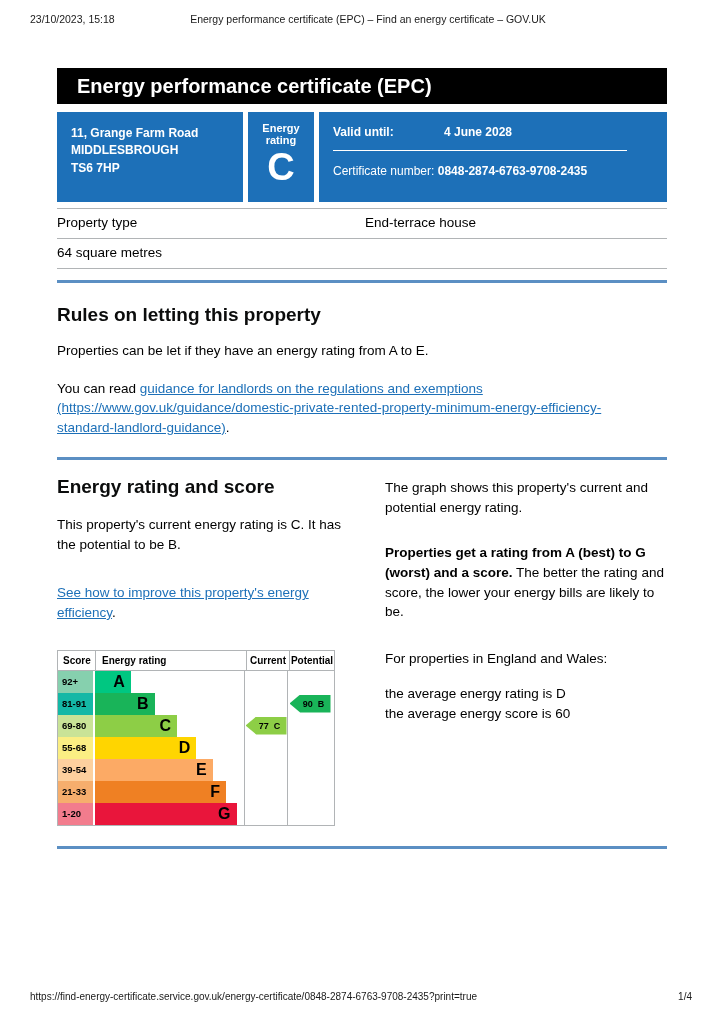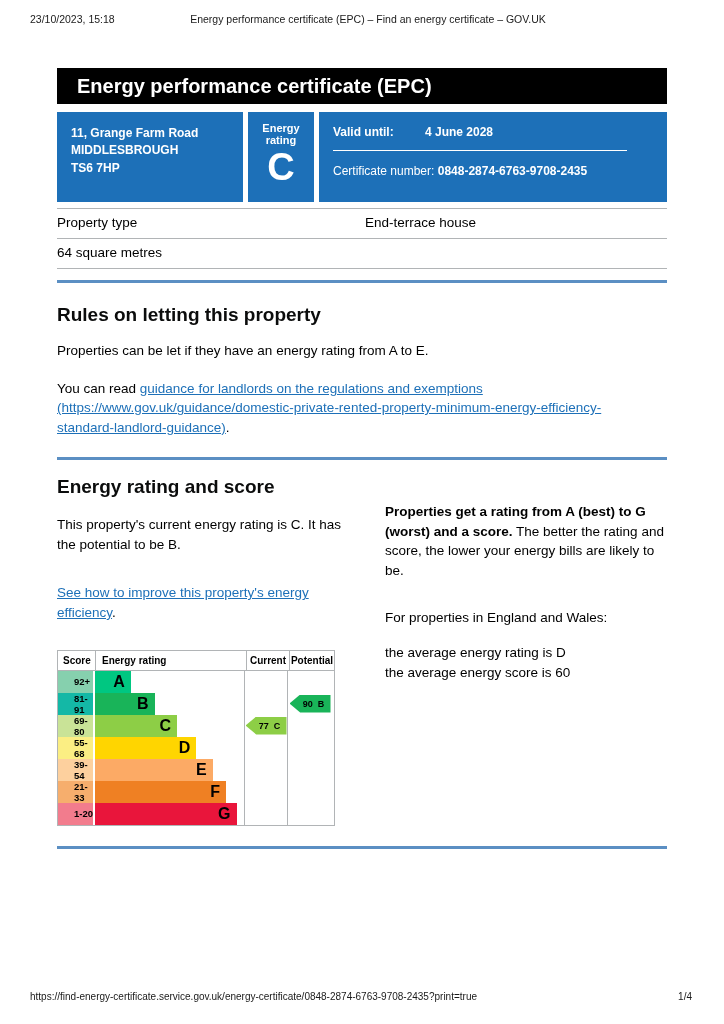--- a/index.html
+++ b/index.html
@@ -22,21 +22,21 @@
   .summary-box { margin-top:8px; display:flex; background:#1d70b8; color:#fff; height:90px; }
   .sb-cell { padding:13px 14px; }
   .sb-address { width:186px; font-size:12px; font-weight:bold; line-height:1.45; }
   .sb-gap { width:5px; background:#fff; }
   .sb-rating { width:66px; text-align:center; padding:10px 2px 0; }
   .sb-rating .lbl { font-size:11px; font-weight:bold; }
   .sb-rating .big { font-size:38px; font-weight:bold; line-height:1.1; margin-top:1px; }
   .sb-right { flex:1; padding:13px 14px 20px; font-size:12px; }
   .sb-valid { display:flex; }
   .sb-valid .lbl { width:92px; font-weight:bold; }
-  .sb-valid .val { font-weight:bold; }
+  .sb-valid .val { font-weight:bold;margin-left:19px; }
   .sb-hr { border:none; border-top:1px solid #fff; margin:11px 26px 13px 0; }
   .sb-cert .lbl { font-weight:normal; }
   .sb-cert .val { font-weight:bold; }
 
   .prop-table { margin-top:6px; font-size:13.5px; }
   .prop-row { display:flex; border-top:1px solid #b1b4b6; padding:6px 0 8px; }
   .prop-row:last-child { border-bottom:1px solid #b1b4b6; }
   .prop-row .plabel { width:308px; }
 
   .rule { border:none; border-top:3px solid #5b8fc3; }
@@ -63,21 +63,21 @@
   .bold { font-weight:bold; }
 
   
   .epc-chart { margin-top:27px; width:278px; border:1px solid #b1b4b6; background:#fff; }
   .epc-head { display:flex; height:20px; font-size:10px; font-weight:bold; align-items:center; border-bottom:1px solid #b1b4b6; }
   .eh-score { width:37px; padding-left:5px; }
   .eh-rating { width:151px; padding-left:6px; border-left:1px solid #b1b4b6; align-self:stretch; display:flex; align-items:center; }
   .eh-cur { width:43px; border-left:1px solid #b1b4b6; align-self:stretch; display:flex; align-items:center; justify-content:center; }
   .eh-pot { width:45px; border-left:1px solid #b1b4b6; align-self:stretch; display:flex; align-items:center; justify-content:center; }
   .epc-row { display:flex; height:22px; }
-  .epc-score { width:37px; font-size:9.5px; font-weight:bold; display:flex; align-items:center; padding-left:16px; border-right:2px solid #fff; }
+  .epc-score { width:37px; font-size:9.5px; font-weight:bold; display:flex; align-items:center; padding-left:4px; border-right:2px solid #fff; }
   .epc-ratingcell { width:149px; }
   .epc-bar { height:22px; display:flex; align-items:center; justify-content:flex-end; padding-right:6px; }
   .epc-letter { font-size:16px; font-weight:bold; line-height:1; }
   .epc-cur { width:43px; border-left:1px solid #b1b4b6; display:flex; align-items:center; justify-content:center; }
   .epc-pot { width:45px; border-left:1px solid #b1b4b6; display:flex; align-items:center; justify-content:center; }
   .epc-arrow { width:41px; height:18px; clip-path:polygon(26% 0,100% 0,100% 100%,26% 100%,0 50%);
     display:flex; align-items:center; justify-content:center; gap:5px; font-size:9px; font-weight:bold; padding-left:7px; }
 </style>
 </head>
 <body>
@@ -230,20 +230,21 @@
                 </div>
               </div>
               <div class="epc-cur"></div>
               <div class="epc-pot"></div>
             </div>
           </div>
       </div>
     </div>
 
     <div class="col-right">
+      <p class="rp1">The graph shows this property's current and potential energy rating.</p>
       <p class="rp2"><span class="bold">Properties get a rating from A (best) to G (worst) and a score.</span><span> The better the rating and score, the lower your energy bills are likely to be.</span></p>
       <p class="rp3">For properties in England and Wales:</p>
       <p class="rp4">
         <span>the average energy rating is D</span><br>
         <span>the average energy score is 60</span>
       </p>
     </div>
   </div>
 
   <hr class="rule rule-3">

